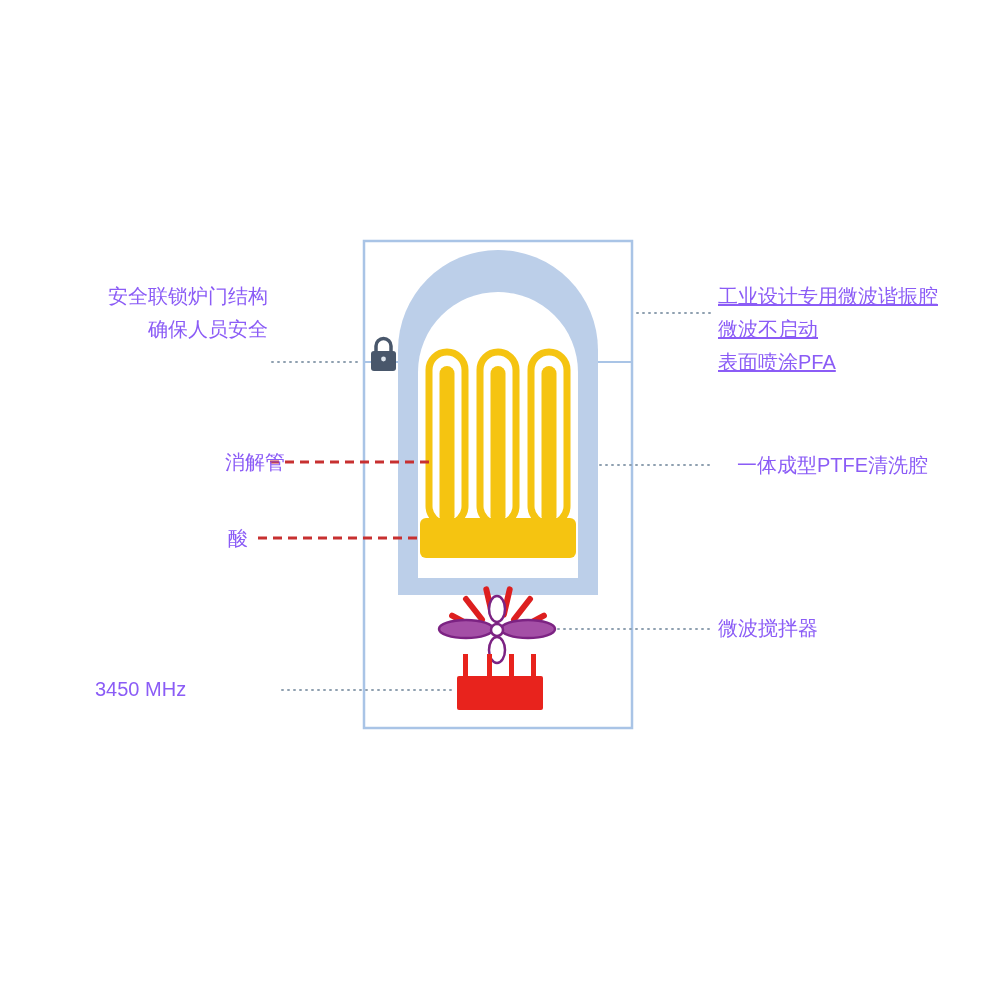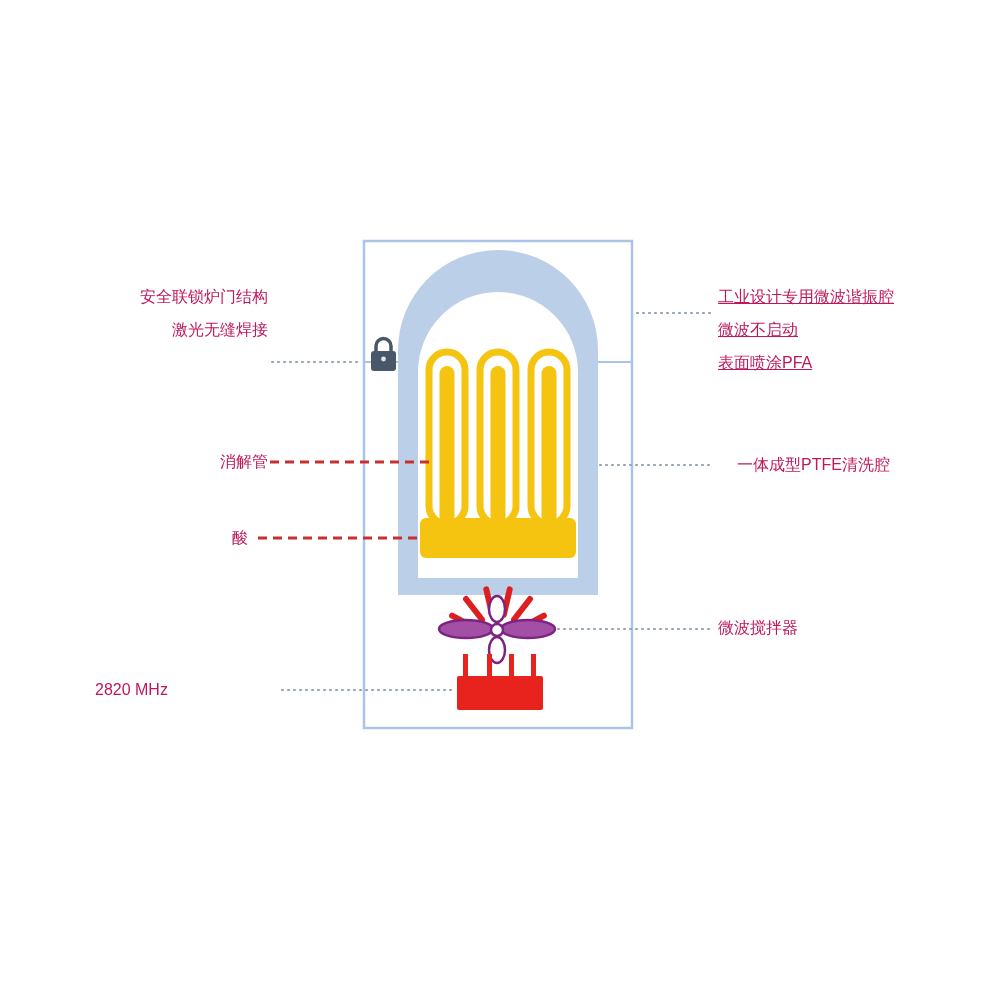--- a/index.html
+++ b/index.html
@@ -1,19 +1,19 @@
 <!DOCTYPE html>
 <html><head>
 <meta charset="utf-8">
 <style>
   html,body{margin:0;padding:0;}
   body{width:1000px;height:1000px;background:#ffffff;font-family:"Liberation Sans","DejaVu Sans",sans-serif;}
   .canvas{position:relative;width:1000px;height:1000px;background:#ffffff;overflow:hidden;}
   .diagram-svg{position:absolute;left:0;top:0;width:1000px;height:1000px;}
-  .lbl{position:absolute;color:#be185d;font-size:16px;white-space:nowrap;}
+  .lbl{position:absolute;color:#8b5cf6;font-size:20px;white-space:nowrap;}
   .lbl.right-align{text-align:right;}
   .lh33{line-height:33px;}
   .lh37{line-height:37px;}
   .lh22{line-height:22px;}
 </style>
 </head>
 <body>
 
 <div class="canvas">
 
@@ -84,29 +84,29 @@
       <line x1="558" y1="629" x2="712" y2="629"></line>
     </g>
     <g stroke-width="3" stroke-dasharray="9 6" fill="none" stroke="#c73030">
       <line x1="270" y1="462" x2="430" y2="462"></line>
       <line x1="258" y1="538" x2="420" y2="538"></line>
     </g>
   </svg>
 
   <div class="lbl right-align lh33" style="top:280px;right:732px;">
     <div>安全联锁炉门结构</div>
-    <div>激光无缝焊接</div>
+    <div>确保人员安全</div>
   </div>
 
-  <div class="lbl right-align lh22" style="top:451px;right:732px;margin-left:39px;">消解管</div>
+  <div class="lbl right-align lh22" style="top:451px;right:715px;margin-left:39px;">消解管</div>
 
   <div class="lbl right-align lh22" style="top:527px;right:752px;">酸</div>
 
   <div class="lbl lh37" style="top:671px;left:95px;">
-    <div>2820 MHz</div>
+    <div>3450 MHz</div>
   </div>
 
   <div class="lbl lh33" style="top:280px;left:718px;text-decoration:underline;">
     <div>工业设计专用微波谐振腔</div>
     <div>微波不启动</div>
     <div>表面喷涂PFA</div>
   </div>
 
   <div class="lbl lh22" style="top:454px;left:737px;">一体成型PTFE清洗腔</div>
 

